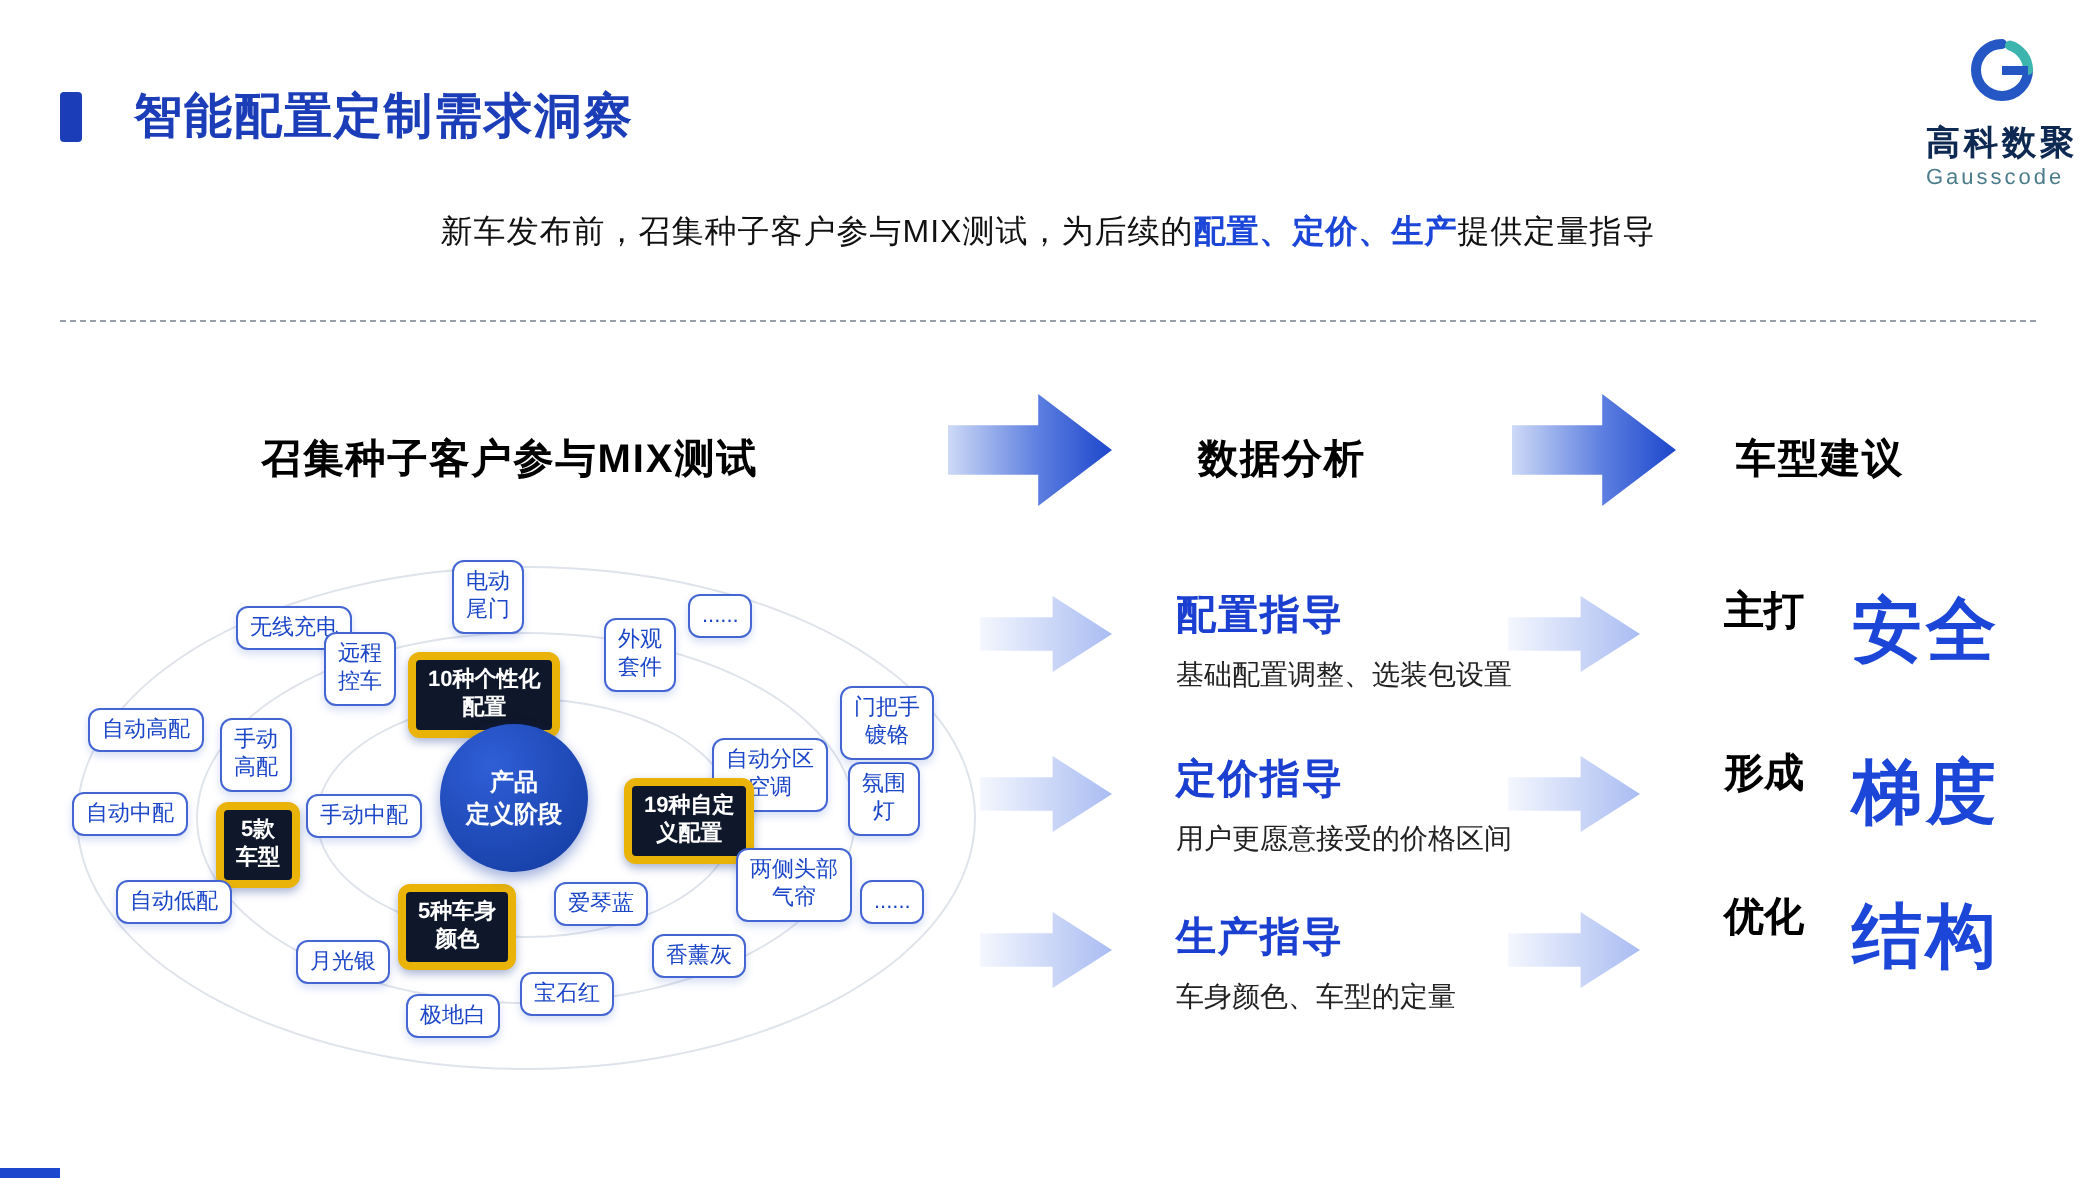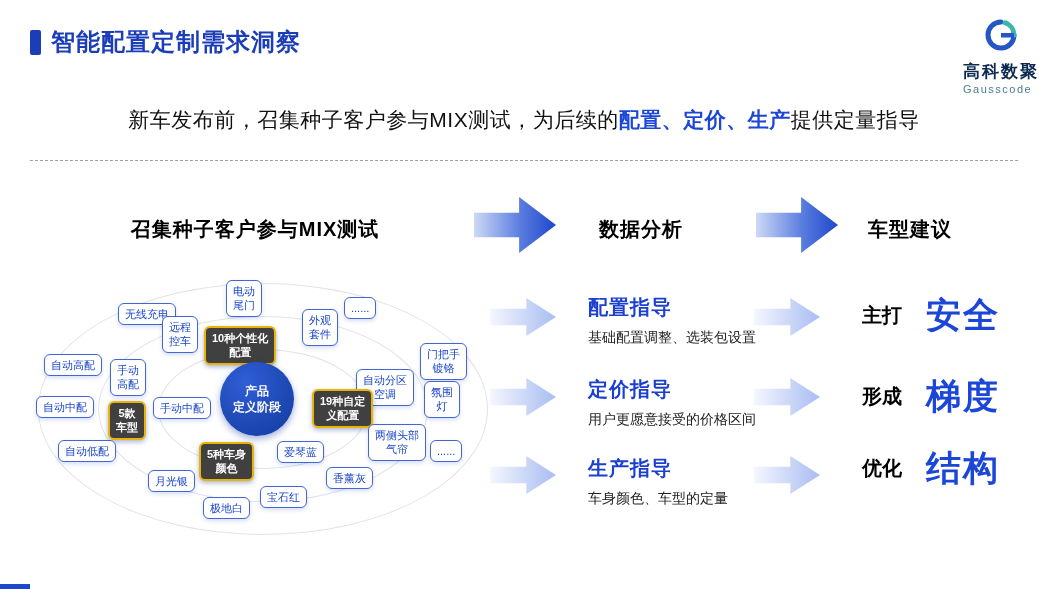--- a/index.html
+++ b/index.html
@@ -22,40 +22,40 @@
     left: 30px; top: 26px;
     display: flex; align-items: center; gap: 10px;
   }
   .title-bullet {
     width: 11px; height: 25px;
     background: #1b3eb8;
     border-radius: 2px;
     display: inline-block;
   }
   .page-title {
-    margin: 0;
+    margin: 16px;
     font-size: 24px;
     font-weight: bold;
     color: #1b3eb8;
     letter-spacing: 1px;
   }
   .logo {
     position: absolute;
     right: 9px; top: 18px;
     display: flex; align-items: center; gap: 8px; flex-direction: column;
   }
   .logo-text-name { font-size: 17px; font-weight: bold; color: #0e2a52; letter-spacing: 2px; }
   .logo-text-sub  { font-size: 11px; color: #4a7c8c; letter-spacing: 1.5px; }
 
   
   .subtitle {
     position: absolute;
     left: 0; right: 0; top: 106px;
     text-align: center;
-    font-size: 21px;
+    font-size: 16px;
     color: #111;
     letter-spacing: 0.5px;
   }
   .subtitle .hl { color: #1b46d8; font-weight: bold; }
   .divider {
     position: absolute;
     left: 30px; right: 30px; top: 160px;
     border-top: 1.5px dashed #9aa0aa;
   }
 
@@ -99,23 +99,23 @@
     color: #1b46c8;
     font-size: 11px;
     line-height: 1.3;
     text-align: center;
     padding: 3px 6px;
     white-space: pre-line;
     box-shadow: 0 2px 4px rgba(30,70,200,0.18);
     z-index: 3;
   }
   .dnode.cat {
-    background: #404040;
+    background: #0f172a;
     color: #fff;
-    border: 2px solid #eab308;
+    border: 4px solid #eab308;
     font-weight: bold;
     box-shadow: 0 2px 5px rgba(10,40,130,0.35);
     text-align: center;
   }
   .dcenter {
     position: absolute;
     width: 74px; height: 74px;
     border-radius: 50%;
     background: radial-gradient(circle at 35% 28%, #2f5ed6, #123a9e);
     color: #fff;
@@ -131,21 +131,21 @@
 
   
   .analysis-item { position: absolute; left: 588px; width: 250px; }
   .a-title { font-size: 20px; font-weight: bold; color: #1b3fd0; letter-spacing: 1px; }
   .a-desc  { font-size: 14px; color: #222; margin-top: 8px; }
 
   
   .suggestion {
     position: absolute;
     left: 862px;
-    display: flex; align-items: center; gap: 3px;
+    display: flex; align-items: flex-start; gap: 3px;
   }
   .s-prefix { font-size: 20px; font-weight: bold; color: #000; }
   .s-key    { font-size: 35px; font-weight: bold; color: #1b46d8; letter-spacing: 2px; margin-left: 21px; }
 
   
   .footer-accent {
     position: absolute;
     left: 0; bottom: 0;
     width: 30px; height: 5px;
     background: #1d47cc;

